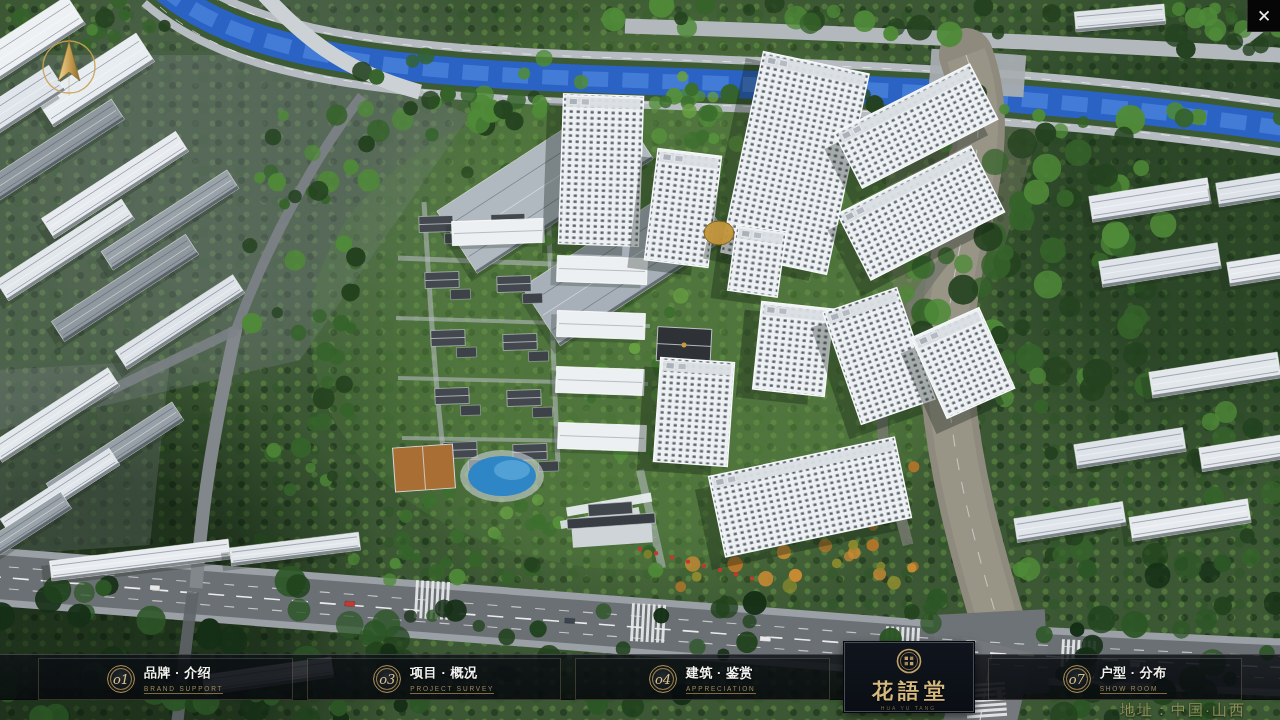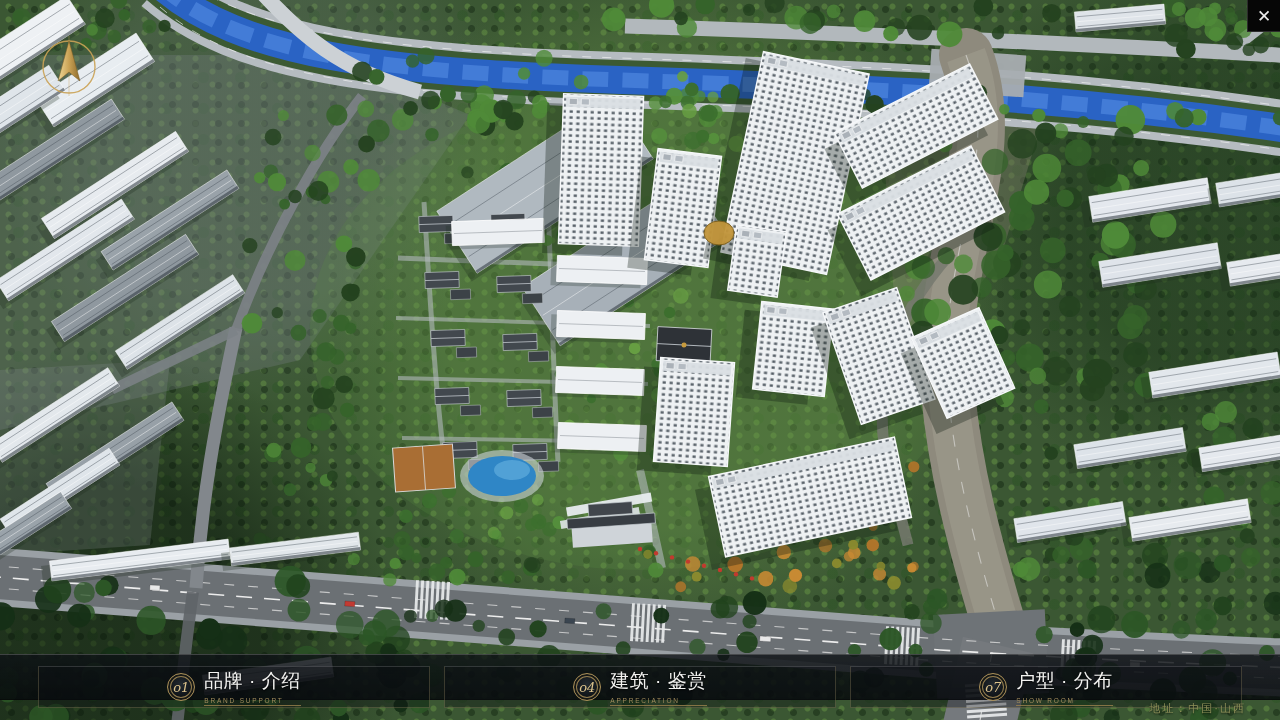--- a/index.html
+++ b/index.html
@@ -19,51 +19,51 @@
   .map svg{position:absolute;inset:0;}
   
   .compass{position:absolute;left:38px;top:34px;width:62px;height:64px;}
   
   .close{position:absolute;right:0;top:0;width:33px;height:32px;background:#060606;
          border:none;border-left:1px solid #2c2c2c;border-bottom:1px solid #2c2c2c;
          color:#ececec;font-size:17px;line-height:30px;text-align:center;cursor:pointer;
          font-family:"DejaVu Sans",sans-serif;padding:0;}
   
   .navbar{position:absolute;left:0;right:0;top:654px;height:46px;box-sizing:border-box;
-          display:flex;align-items:flex-start;gap:14px;padding:8px 38px;
+          display:flex;align-items:flex-start;gap:14px;padding:0 38px;
           background:linear-gradient(rgba(14,18,22,.82),rgba(6,9,12,.86));
           border-top:1px solid rgba(255,255,255,.22);
           border-bottom:1px solid rgba(0,0,0,.55);}
   .nav-item{flex:1 1 0;height:40px;margin-top:3px;display:flex;align-items:center;
             justify-content:center;gap:9px;cursor:pointer;
             background:rgba(10,14,18,.38);
             border:1px solid rgba(195,175,125,.25);border-top-color:rgba(255,255,255,.15);}
   .badge{width:26px;height:26px;border-radius:50%;flex:0 0 26px;
          border:1px solid #a98f58;box-shadow:inset 0 0 0 2px rgba(8,12,16,.9),inset 0 0 0 3px rgba(169,143,88,.85);
          background:radial-gradient(circle at 50% 40%, #232a31, #0c1014 70%);
          display:flex;align-items:center;justify-content:center;}
   .badge span{font-family:"DejaVu Serif",serif;font-style:italic;font-size:13px;
               color:#dcc38c;letter-spacing:0;transform:translateY(-.5px);}
   .nav-text{display:flex;flex-direction:column;align-items:flex-start;}
-  .cn{font-size:19px;font-weight:normal;color:#f3f3f1;letter-spacing:.5px;white-space:nowrap;
+  .cn{font-size:13px;font-weight:bold;color:#f3f3f1;letter-spacing:.5px;white-space:nowrap;
       text-shadow:0 1px 2px rgba(0,0,0,.85);}
   .en{font-size:6.5px;letter-spacing:1.8px;color:#a18c5d;white-space:nowrap;margin-top:2.5px;
       border-bottom:1px solid rgba(155,130,78,.8);padding-bottom:1.5px;align-self:stretch;}
   
   .logo-panel{flex:0 0 130px;height:70px;margin-top:-13px;z-index:2;cursor:pointer;
               background:linear-gradient(#10151d,#0a0e14);
               border:1px solid #474d58;box-shadow:0 0 0 1px #05070a,0 4px 10px rgba(0,0,0,.6);
               display:flex;flex-direction:column;align-items:center;justify-content:flex-start;
               padding-top:5px;box-sizing:border-box;}
   .logo-cn{font-family:"DejaVu Serif",serif;font-weight:bold;font-size:21px;color:#d6ba7e;
            letter-spacing:5px;text-indent:5px;line-height:24px;margin-top:1px;
            text-shadow:0 1px 1px rgba(0,0,0,.9);}
   .logo-en{font-size:5px;letter-spacing:2px;color:#7d6a42;margin-top:2px;}
   
-  .address{position:absolute;right:34px;top:701px;font-size:11px;color:#90925a;
+  .address{position:absolute;right:34px;top:701px;font-size:15px;color:#90925a;
            letter-spacing:2px;text-shadow:0 1px 2px rgba(0,0,0,.7);margin-left:39px;}
 </style>
 </head>
 <body>
 
 <div class="stage">
 
   <div class="map">
     <svg id="map-svg" width="1280" height="720" viewBox="0 0 1280 720">
       <defs>
@@ -1082,31 +1082,54 @@
       <span class="badge">
           <span>o1</span>
         </span>
       <span class="nav-text">
           <span class="cn">品牌 · 介绍</span>
           <span class="en">BRAND SUPPORT</span>
         </span>
     </div>
 
 
+    <div class="nav-item">
+      <span class="badge">
+          <span>o3</span>
+        </span>
+      <span class="nav-text">
+          <span class="cn">项目 · 概况</span>
+          <span class="en">PROJECT SURVEY</span>
+        </span>
+    </div>
 
     <div class="nav-item">
       <span class="badge">
           <span>o4</span>
         </span>
       <span class="nav-text">
           <span class="cn">建筑 · 鉴赏</span>
           <span class="en">APPRECIATION</span>
         </span>
     </div>
 
+    <div class="logo-panel">
+      <span>
+        <svg width="26" height="26" viewBox="0 0 26 26">
+          <circle cx="13" cy="13" r="11.5" fill="none" stroke="#c2a267" stroke-width="1.6"></circle>
+          <circle cx="13" cy="13" r="8.6" fill="none" stroke="#c2a267" stroke-width=".8" opacity=".85"></circle>
+          <rect x="8.6" y="8.6" width="3.4" height="3.4" fill="#c2a267"></rect>
+          <rect x="13.9" y="8.6" width="3.4" height="3.4" fill="#c2a267" opacity=".8"></rect>
+          <rect x="8.6" y="13.9" width="3.4" height="3.4" fill="#c2a267" opacity=".8"></rect>
+          <rect x="13.9" y="13.9" width="3.4" height="3.4" fill="#c2a267"></rect>
+        </svg>
+      </span>
+      <span class="logo-cn">花語堂</span>
+      <span class="logo-en">HUA YU TANG</span>
+    </div>
 
 
 
     <div class="nav-item">
       <span class="badge">
           <span>o7</span>
         </span>
       <span class="nav-text">
           <span class="cn">户型 · 分布</span>
           <span class="en">SHOW ROOM</span>

